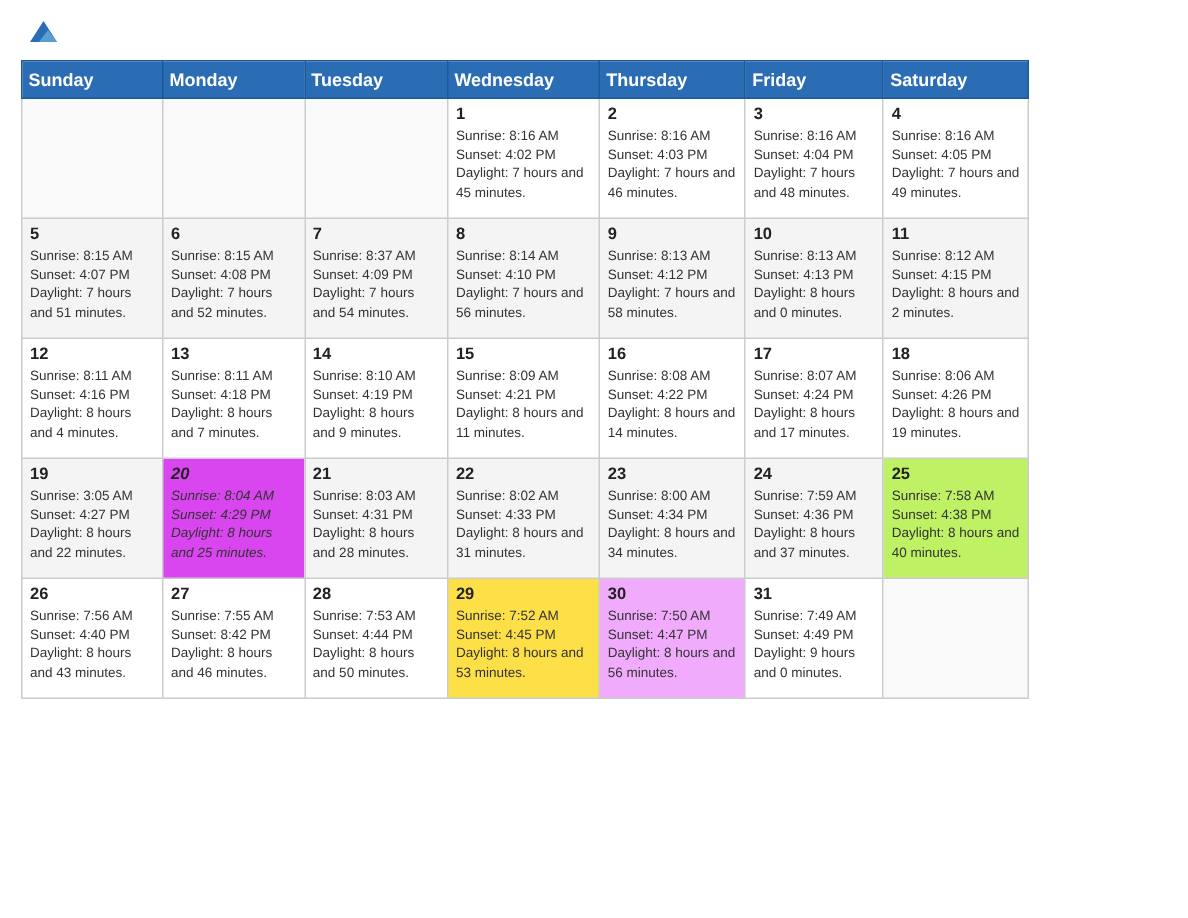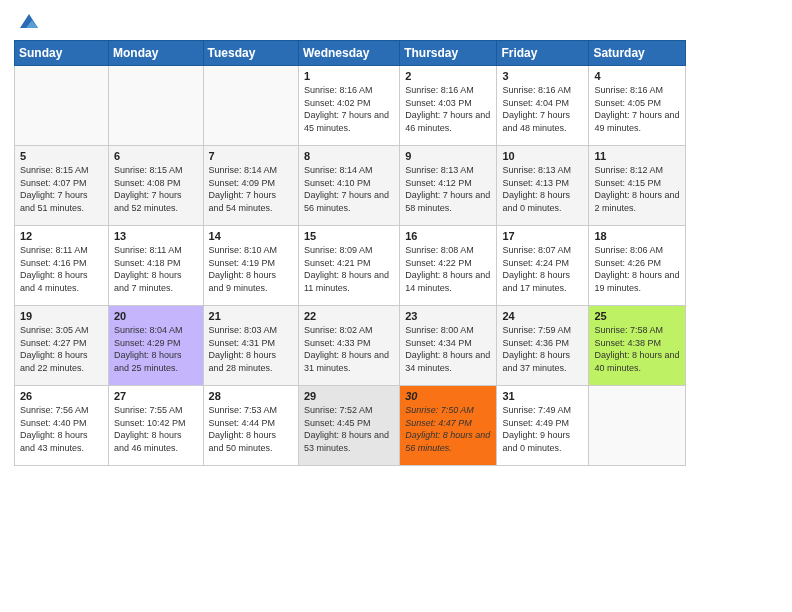--- a/index.html
+++ b/index.html
@@ -174,21 +174,21 @@
 Daylight: 7 hours and 51 minutes.</div>
           </td>
           <td style="background: rgb(244, 244, 244);">
             <span class="day-number">6</span>
             <div class="day-info">Sunrise: 8:15 AM
 Sunset: 4:08 PM
 Daylight: 7 hours and 52 minutes.</div>
           </td>
           <td style="background: rgb(244, 244, 244);">
             <span class="day-number">7</span>
-            <div class="day-info">Sunrise: 8:14 AM
+            <div class="day-info">Sunrise: 8:37 AM
 Sunset: 4:09 PM
 Daylight: 7 hours and 54 minutes.</div>
           </td>
           <td style="background: rgb(244, 244, 244);">
             <span class="day-number">8</span>
             <div class="day-info">Sunrise: 8:14 AM
 Sunset: 4:10 PM
 Daylight: 7 hours and 56 minutes.</div>
           </td>
           <td style="background: rgb(244, 244, 244);">
@@ -254,21 +254,21 @@
 Daylight: 8 hours and 19 minutes.</div>
           </td>
         </tr>
         <tr>
           <td style="background: rgb(244, 244, 244);">
             <span class="day-number">19</span>
             <div class="day-info">Sunrise: 3:05 AM
 Sunset: 4:27 PM
 Daylight: 8 hours and 22 minutes.</div>
           </td>
-          <td style="background: #c4b5fd;">
+          <td style="background: #d946ef; font-style: italic;">
             <span class="day-number">20</span>
             <div class="day-info">Sunrise: 8:04 AM
 Sunset: 4:29 PM
 Daylight: 8 hours and 25 minutes.</div>
           </td>
           <td style="background: rgb(244, 244, 244);">
             <span class="day-number">21</span>
             <div class="day-info">Sunrise: 8:03 AM
 Sunset: 4:31 PM
 Daylight: 8 hours and 28 minutes.</div>
@@ -301,36 +301,36 @@
         <tr>
           <td style="background: rgb(255, 255, 255);">
             <span class="day-number">26</span>
             <div class="day-info">Sunrise: 7:56 AM
 Sunset: 4:40 PM
 Daylight: 8 hours and 43 minutes.</div>
           </td>
           <td style="background: rgb(255, 255, 255);">
             <span class="day-number">27</span>
             <div class="day-info">Sunrise: 7:55 AM
-Sunset: 10:42 PM
+Sunset: 8:42 PM
 Daylight: 8 hours and 46 minutes.</div>
           </td>
           <td style="background: rgb(255, 255, 255);">
             <span class="day-number">28</span>
             <div class="day-info">Sunrise: 7:53 AM
 Sunset: 4:44 PM
 Daylight: 8 hours and 50 minutes.</div>
           </td>
-          <td style="background: #e5e5e5;">
+          <td style="background: #fde047;">
             <span class="day-number">29</span>
             <div class="day-info">Sunrise: 7:52 AM
 Sunset: 4:45 PM
 Daylight: 8 hours and 53 minutes.</div>
           </td>
-          <td style="background: #f97316; font-style: italic;">
+          <td style="background: #f0abfc;">
             <span class="day-number">30</span>
             <div class="day-info">Sunrise: 7:50 AM
 Sunset: 4:47 PM
 Daylight: 8 hours and 56 minutes.</div>
           </td>
           <td style="background: rgb(255, 255, 255);">
             <span class="day-number">31</span>
             <div class="day-info">Sunrise: 7:49 AM
 Sunset: 4:49 PM
 Daylight: 9 hours and 0 minutes.</div>

